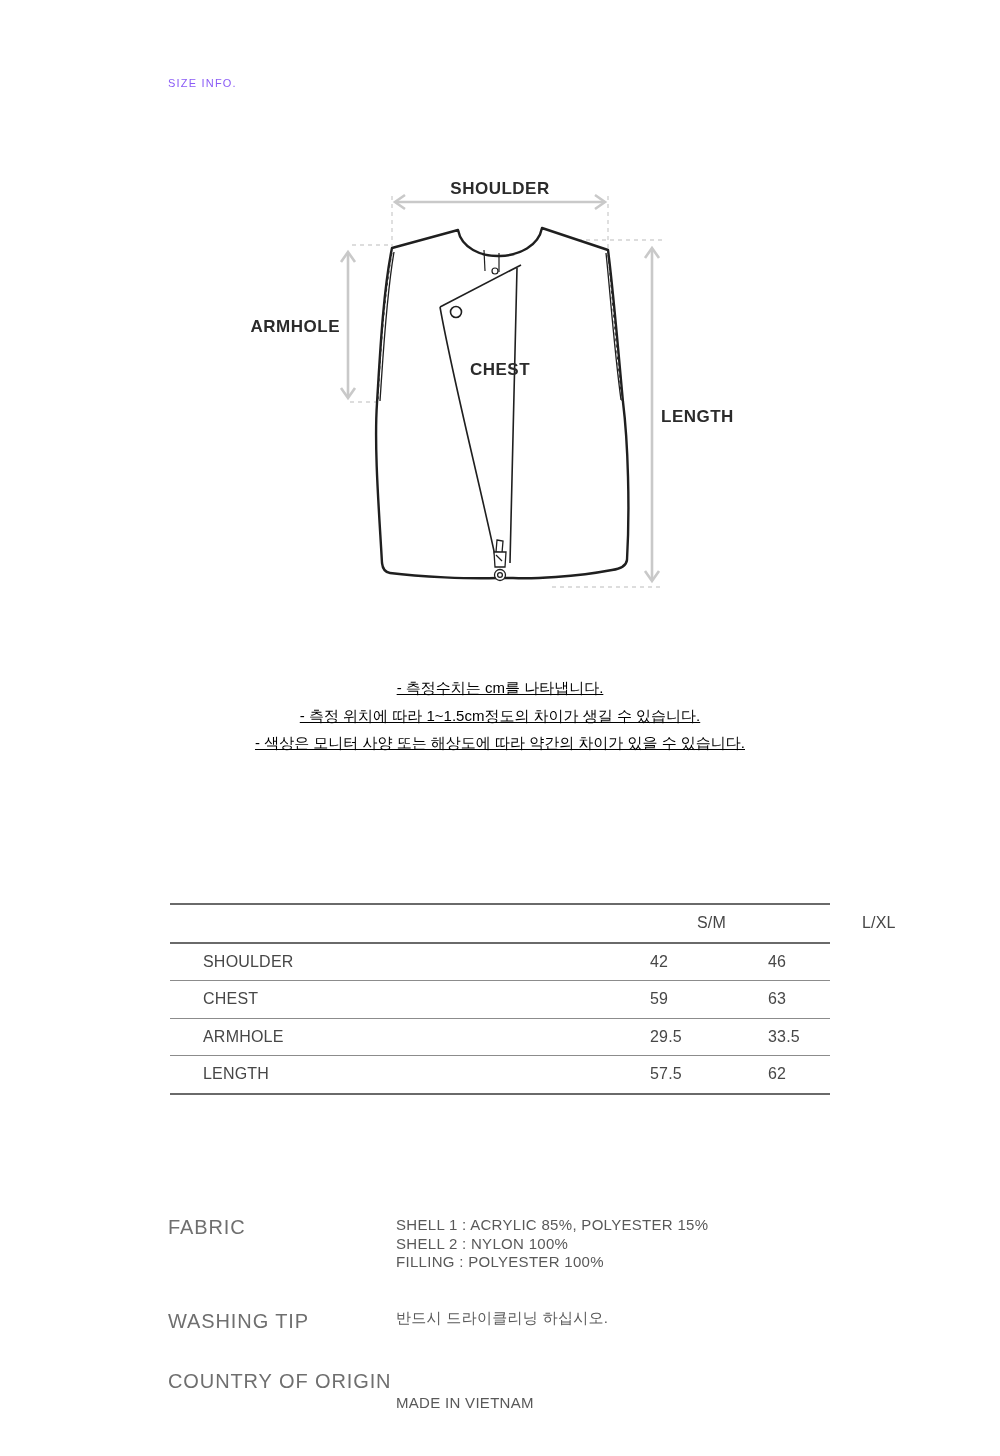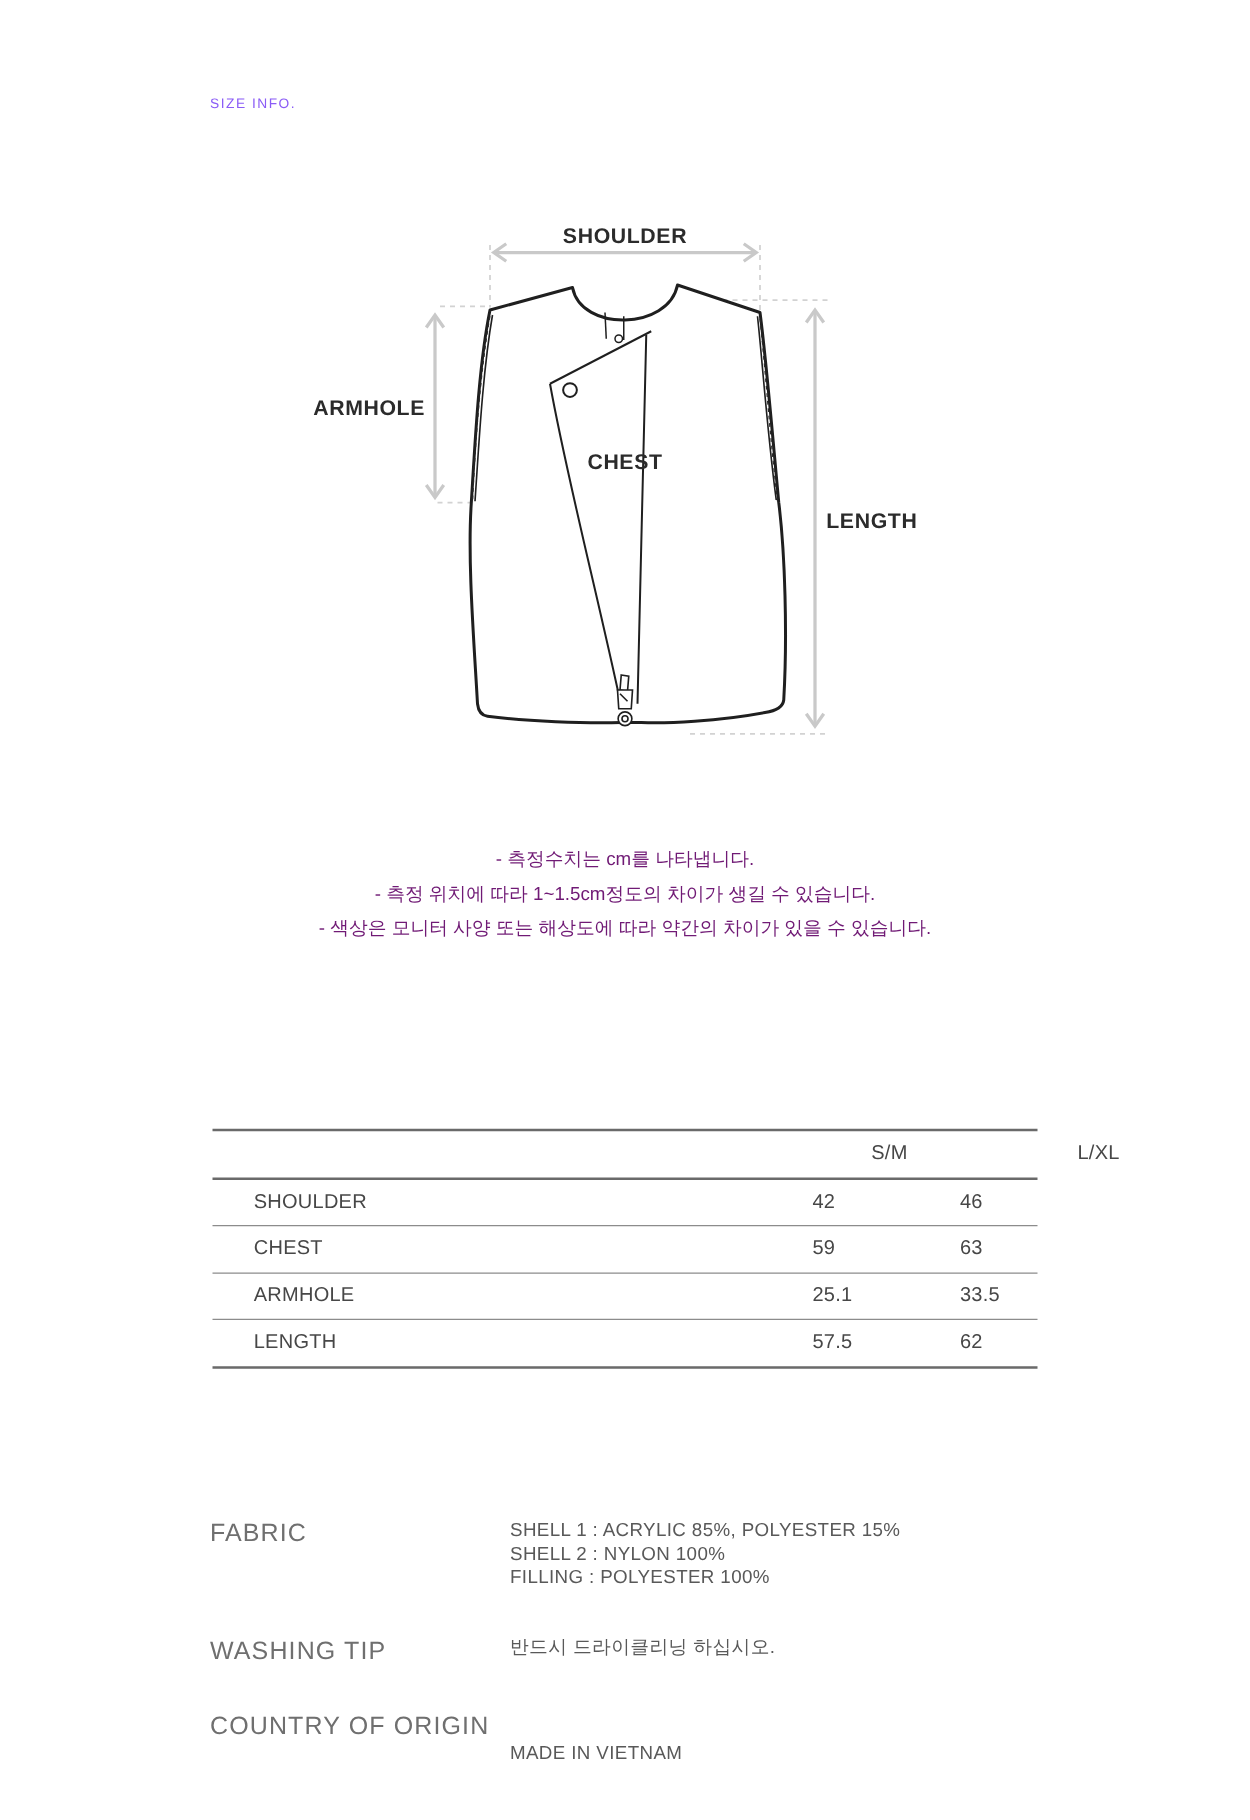--- a/index.html
+++ b/index.html
@@ -13,38 +13,38 @@
     left:168px;top:77px;font-size:11px;color:#8b5cf6;letter-spacing:1.2px;
   }
   
   .diagram{left:240px;top:160px;width:520px;height:480px;}
   .dim-label{
     font-family:"Liberation Sans", sans-serif;font-weight:bold;font-size:17px;
     fill:#2b2b2b;letter-spacing:.5px;
   }
   
   .notes{
-    left:0;top:674px;width:1000px;text-align:center;color:#701a75;
-    font-size:15px;line-height:27.5px;
+    left:0;top:674px;width:1000px;text-align:center;color:#000000;
+    font-size:15px;line-height:27.5px;text-decoration:underline;
   }
   
   .size-table{
     left:170px;top:903px;width:660px;border-top:2px solid #6a6a6a;
     color:#474747;font-size:16px;letter-spacing:.2px;
   }
   .t-row{
     display:grid;grid-template-columns:480px 118px 1fr;align-items:center;
     height:36.5px;border-bottom:1.5px solid #8c8c8c;
   }
   .t-row.t-head{border-bottom:2px solid #6a6a6a;gap:47px;}
   .t-row:last-child{border-bottom:2px solid #6a6a6a;}
   .t-row .c0{padding-left:33px;}
   
   .detail-label{color:#6f6f6f;font-size:20px;letter-spacing:.9px;}
-  .detail-value{color:#595959;font-size:15px;letter-spacing:.3px;line-height:18.7px;margin-left:12px;}
+  .detail-value{color:#595959;font-size:15px;letter-spacing:.3px;line-height:18.7px;}
   .lbl-fabric{left:168px;top:1216px;}
   .val-fabric{left:396px;top:1216px;}
   .lbl-washing{left:168px;top:1310px;}
   .val-washing{left:396px;top:1309px;}
   .lbl-origin{left:168px;top:1370px;}
   .val-origin{left:396px;top:1394px;}
 </style>
 </head>
 <body>
 
@@ -159,21 +159,21 @@
     <div>42</div>
     <div>46</div>
   </div>
   <div class="t-row">
     <div class="c0">CHEST</div>
     <div>59</div>
     <div>63</div>
   </div>
   <div class="t-row">
     <div class="c0">ARMHOLE</div>
-    <div>25.1</div>
+    <div>29.5</div>
     <div>33.5</div>
   </div>
   <div class="t-row">
     <div class="c0">LENGTH</div>
     <div>57.5</div>
     <div>62</div>
   </div>
 </div>
 
 <div class="abs detail-label lbl-fabric">FABRIC</div>

